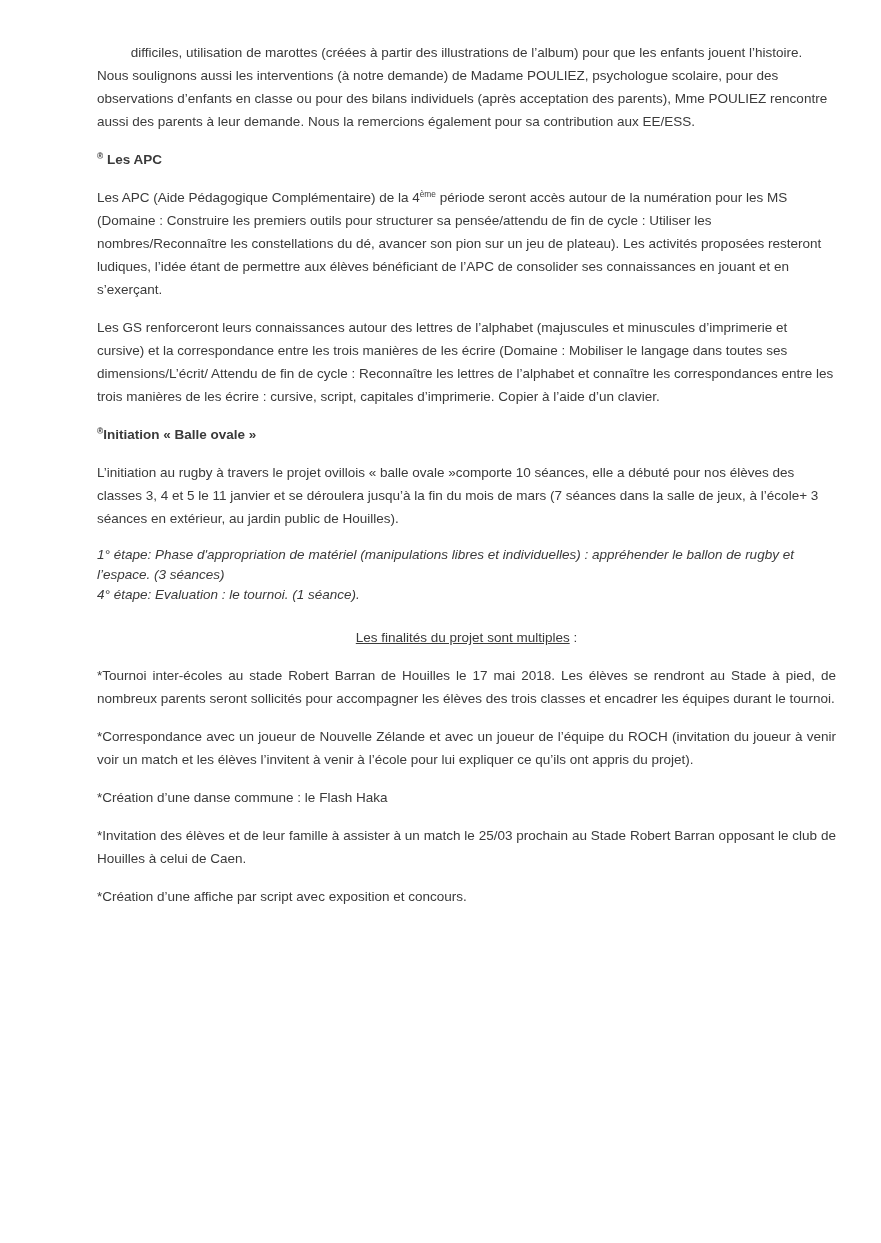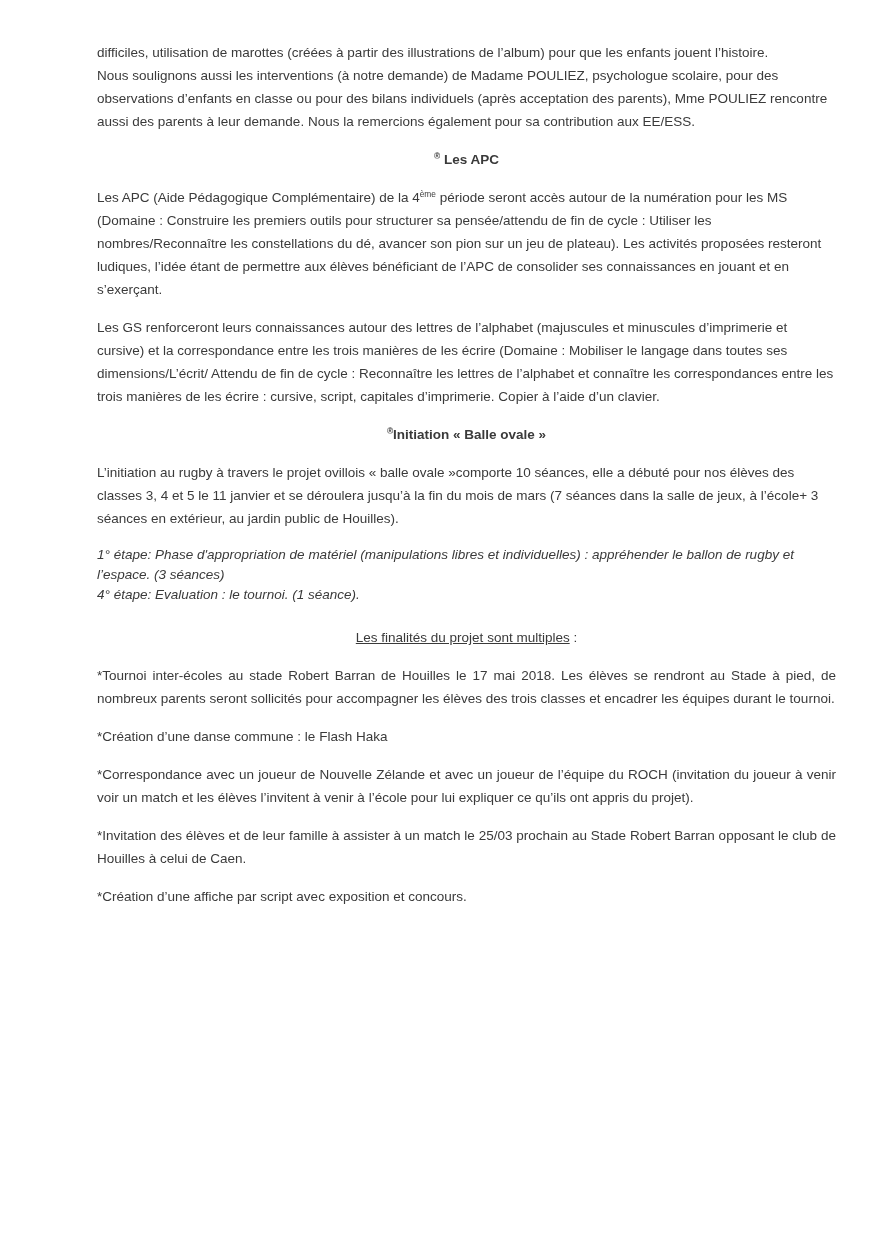--- a/index.html
+++ b/index.html
@@ -10,23 +10,23 @@
     box-sizing: border-box;
     background: #ffffff;
     padding: 41px 45px 0 97px;
     font-family: "Liberation Sans", "DejaVu Sans", sans-serif;
     font-size: 13.5px;
     line-height: 23px;
     color: #3a3a3a;
     overflow: hidden;
   }
   .p { margin: 0 0 15px 0; }
-  .tight { margin-bottom: 0; }
+  .tight { margin-bottom: 0; text-align: center; }
   .justify { text-align: justify; }
-  .heading { font-weight: bold; margin: 0 0 15px 0; text-align: center; }
+  .heading { font-weight: bold; margin: 0 0 15px 0; }
   sup { font-size: 0.62em; line-height: 0; }
   .underline { text-decoration: underline; }
   .steps {
     font-style: italic;
     line-height: 20px;
     margin: 0 0 15px 0;
   }
   .finalites { margin-top: 21px; text-align: center; }
 </style>
 </head>
@@ -51,21 +51,21 @@
 
   <div class="steps">
     <div>1° étape: Phase d'appropriation de matériel (manipulations libres et individuelles) : appréhender le ballon de rugby et l’espace. (3 séances)</div>
     <div>4° étape: Evaluation : le tournoi. (1 séance).</div>
   </div>
 
   <p class="p finalites"><span class="underline">Les finalités du projet sont multiples</span><span> :</span></p>
 
   <p class="p justify">*Tournoi inter-écoles au stade Robert Barran de Houilles le 17 mai 2018. Les élèves se rendront au Stade à pied, de nombreux parents seront sollicités pour accompagner les élèves des trois classes et encadrer les équipes durant le tournoi.</p>
 
+  <p class="p justify">*Correspondance avec un joueur de Nouvelle Zélande et avec un joueur de l’équipe du ROCH (invitation du joueur à venir voir un match et les élèves l’invitent à venir à l’école pour lui expliquer ce qu’ils ont appris du projet).</p>
+
   <p class="p">*Création d’une danse commune : le Flash Haka</p>
-
-  <p class="p justify">*Correspondance avec un joueur de Nouvelle Zélande et avec un joueur de l’équipe du ROCH (invitation du joueur à venir voir un match et les élèves l’invitent à venir à l’école pour lui expliquer ce qu’ils ont appris du projet).</p>
 
   <p class="p justify">*Invitation des élèves et de leur famille à assister à un match le 25/03 prochain au Stade Robert Barran opposant le club de Houilles à celui de Caen.</p>
 
   <p class="p">*Création d’une affiche par script avec exposition et concours.</p>
 
 </div>
 
 </body></html>

